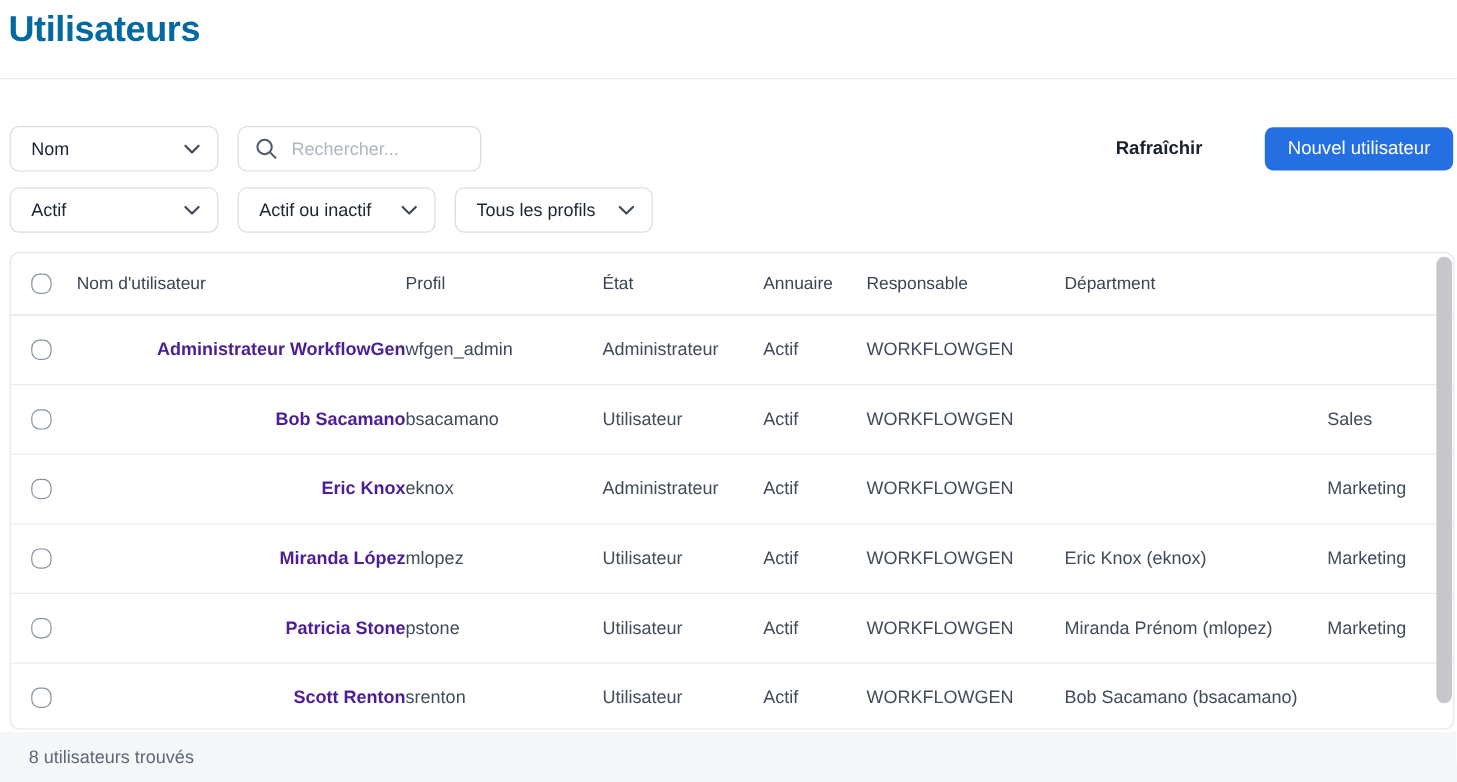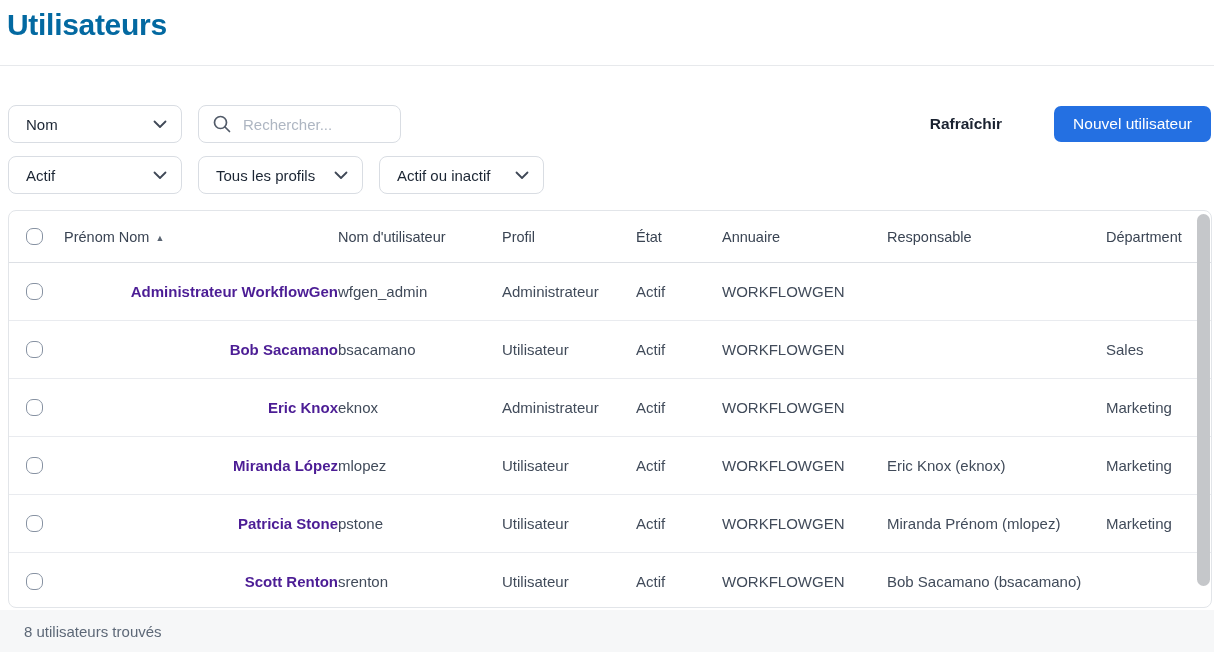--- a/index.html
+++ b/index.html
@@ -218,46 +218,43 @@
   <div class="filter-row2">
     <div class="select w-lg">
       <span>Actif</span>
       <span class="chevron">
         <svg width="14" height="9" viewBox="0 0 14 9">
             <polyline points="1.5,1.5 7,7 12.5,1.5" fill="none" stroke="#3f4856" stroke-width="1.8" stroke-linecap="round" stroke-linejoin="round"></polyline>
           </svg>
       </span>
     </div>
     <div class="select w-md">
+      <span>Actif ou inactif</span>
+      <span class="chevron">
+        <svg width="14" height="9" viewBox="0 0 14 9">
+            <polyline points="1.5,1.5 7,7 12.5,1.5" fill="none" stroke="#3f4856" stroke-width="1.8" stroke-linecap="round" stroke-linejoin="round"></polyline>
+          </svg>
+      </span>
+    </div>
+    <div class="select w-md">
       <span>Tous les profils</span>
       <span class="chevron">
         <svg width="14" height="9" viewBox="0 0 14 9">
             <polyline points="1.5,1.5 7,7 12.5,1.5" fill="none" stroke="#3f4856" stroke-width="1.8" stroke-linecap="round" stroke-linejoin="round"></polyline>
           </svg>
       </span>
     </div>
-    <div class="select w-md">
-      <span>Actif ou inactif</span>
-      <span class="chevron">
-        <svg width="14" height="9" viewBox="0 0 14 9">
-            <polyline points="1.5,1.5 7,7 12.5,1.5" fill="none" stroke="#3f4856" stroke-width="1.8" stroke-linecap="round" stroke-linejoin="round"></polyline>
-          </svg>
-      </span>
-    </div>
   </div>
 
   <div class="table-card">
 
     <div class="trow thead">
       <div>
           <div class="checkbox"></div>
         </div>
-      <div>
-        <span>Prénom Nom</span><span class="sort-icon">▲</span>
-      </div>
       <div>Nom d'utilisateur</div>
       <div>Profil</div>
       <div>État</div>
       <div>Annuaire</div>
       <div>Responsable</div>
       <div>Départment</div>
     </div>
 
     <div class="trow tbody-row">
       <div>

